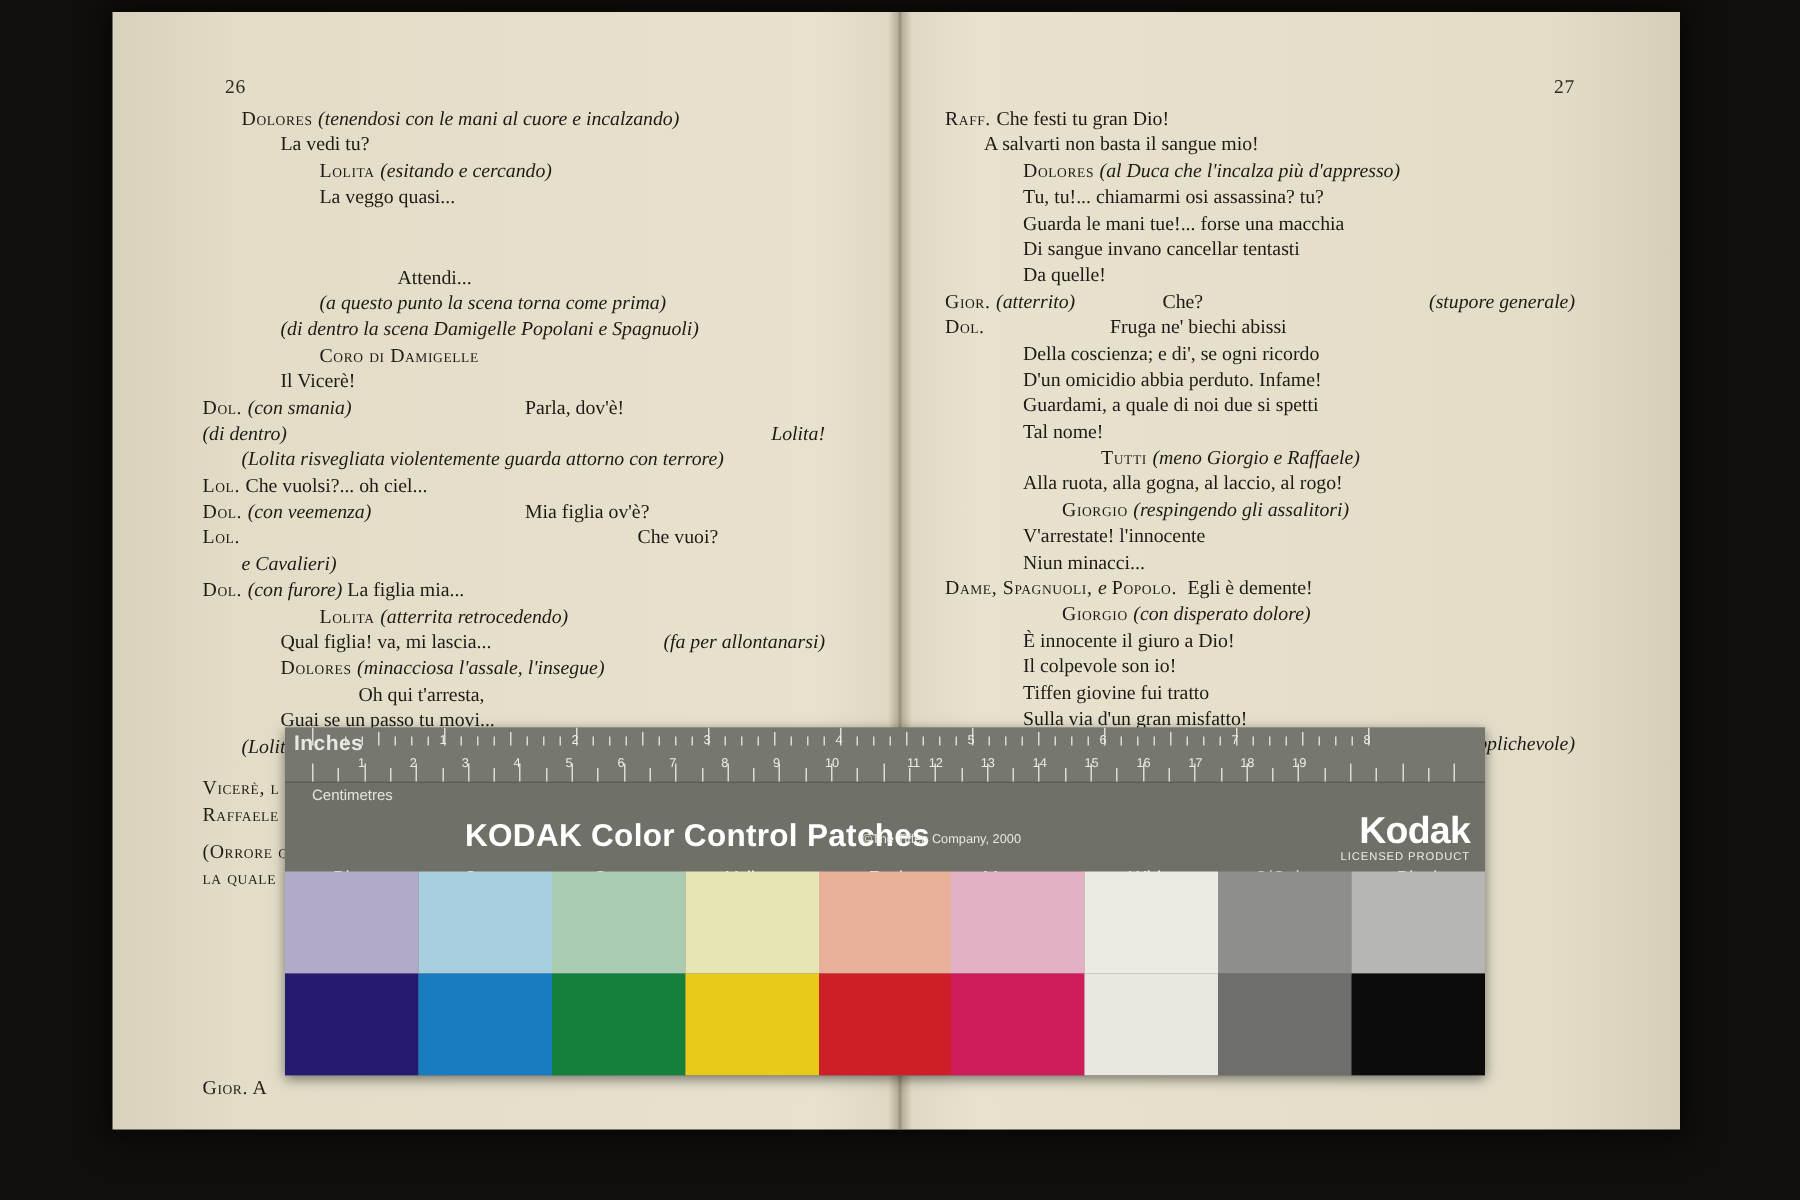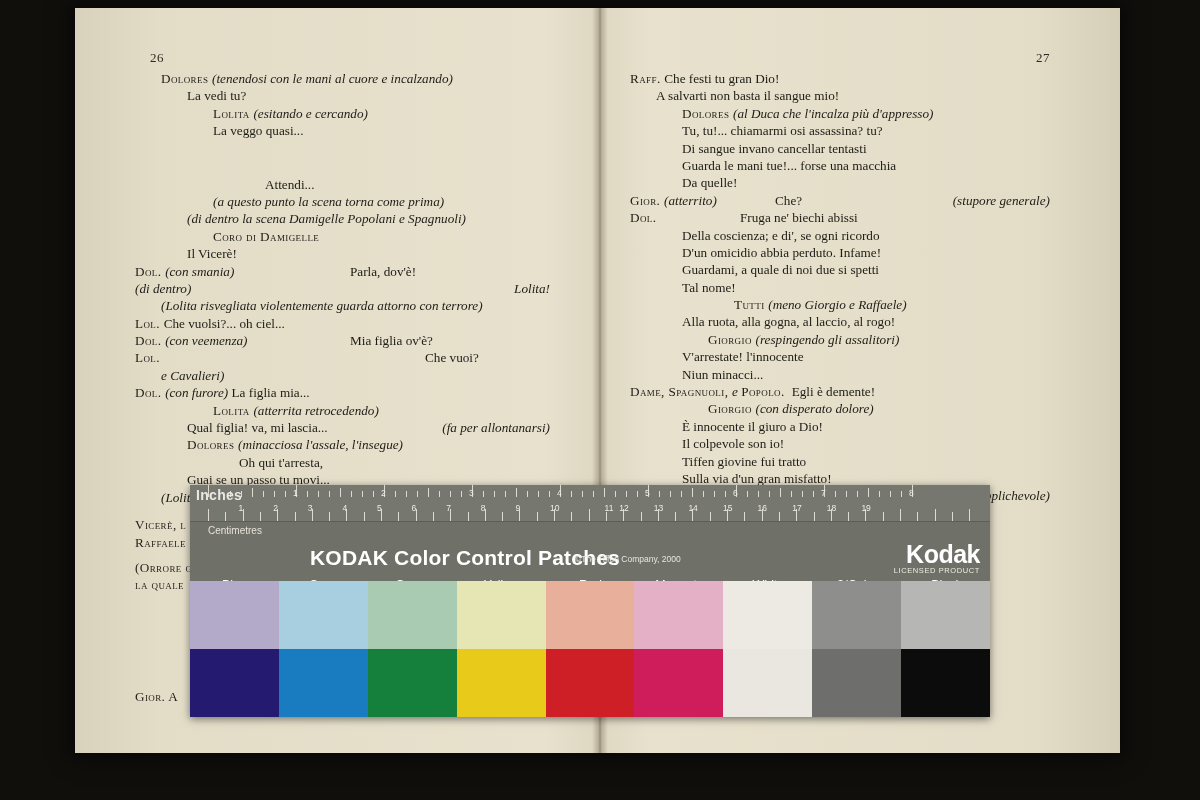--- a/index.html
+++ b/index.html
@@ -227,33 +227,33 @@
           <div class="ln ind2"><span class="sc">Dolores </span><span class="it">(minacciosa l'assale, l'insegue)</span></div>
           <div class="ln ind4"><span>Oh qui t'arresta,</span></div>
           <div class="ln ind2"><span>Guai se un passo tu movi...</span></div>
           <div class="ln ind1"><span class="it">(Lolita esterrefatta si precipita nelle braccia delle Damigelle)</span></div>
         </div>
       <div id="left-under">
           <div class="undertext" style="top: 508px;"><span class="sc">Vicerè, l</span></div>
           <div class="undertext" style="top: 526px;"><span class="sc">Raffaele</span></div>
           <div class="undertext" style="top: 551px;"><span class="sc">(Orrore g</span></div>
           <div class="undertext" style="top: 568px;"><span class="sc">la quale</span></div>
-          <div class="undertext" style="top: 680px;"><span class="sc">Gior.  A</span></div>
+          <div class="undertext" style="top: 708px;"><span class="sc">Gior.  A</span></div>
         </div>
     </div>
 
     <div class="page right">
       <div class="folio r">27</div>
       <div class="col r" id="right-col">
           <div class="ln ind0"><span class="sc">Raff. </span><span>Che festi tu gran Dio!</span></div>
           <div class="ln ind1"><span>A salvarti non basta il sangue mio!</span></div>
           <div class="ln ind2"><span class="sc">Dolores </span><span class="it">(al Duca che l'incalza più d'appresso)</span></div>
           <div class="ln ind2"><span>Tu, tu!... chiamarmi osi assassina? tu?</span></div>
+          <div class="ln ind2"><span>Guarda le mani tue!... forse una macchia</span></div>
           <div class="ln ind2"><span>Di sangue invano cancellar tentasti</span></div>
-          <div class="ln ind2"><span>Guarda le mani tue!... forse una macchia</span></div>
           <div class="ln ind2"><span>Da quelle!</span></div>
           <div class="ln ind0"><span class="sc">Gior. </span><span class="it">(atterrito)</span><span class="right-tag it">(stupore generale)</span><span class="mid-tag" style="left: 145px;">Che?</span></div>
           <div class="ln ind0"><span class="sc">Dol.</span><span class="mid-tag" style="left: 110px;">Fruga ne' biechi abissi</span></div>
           <div class="ln ind2"><span>Della coscienza; e di', se ogni ricordo</span></div>
           <div class="ln ind2"><span>D'un omicidio abbia perduto. Infame!</span></div>
           <div class="ln ind2"><span>Guardami, a quale di noi due si spetti</span></div>
           <div class="ln ind2"><span>Tal nome!</span></div>
           <div class="ln ind4"><span class="sc">Tutti </span><span class="it">(meno Giorgio e Raffaele)</span></div>
           <div class="ln ind2"><span>Alla ruota, alla gogna, al laccio, al rogo!</span></div>
           <div class="ln ind3"><span class="sc">Giorgio </span><span class="it">(respingendo gli assalitori)</span></div>

